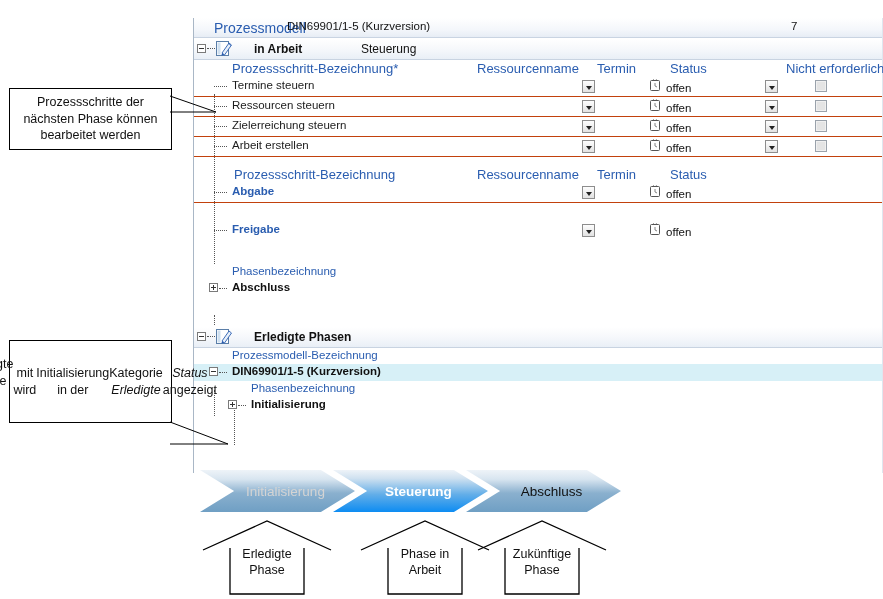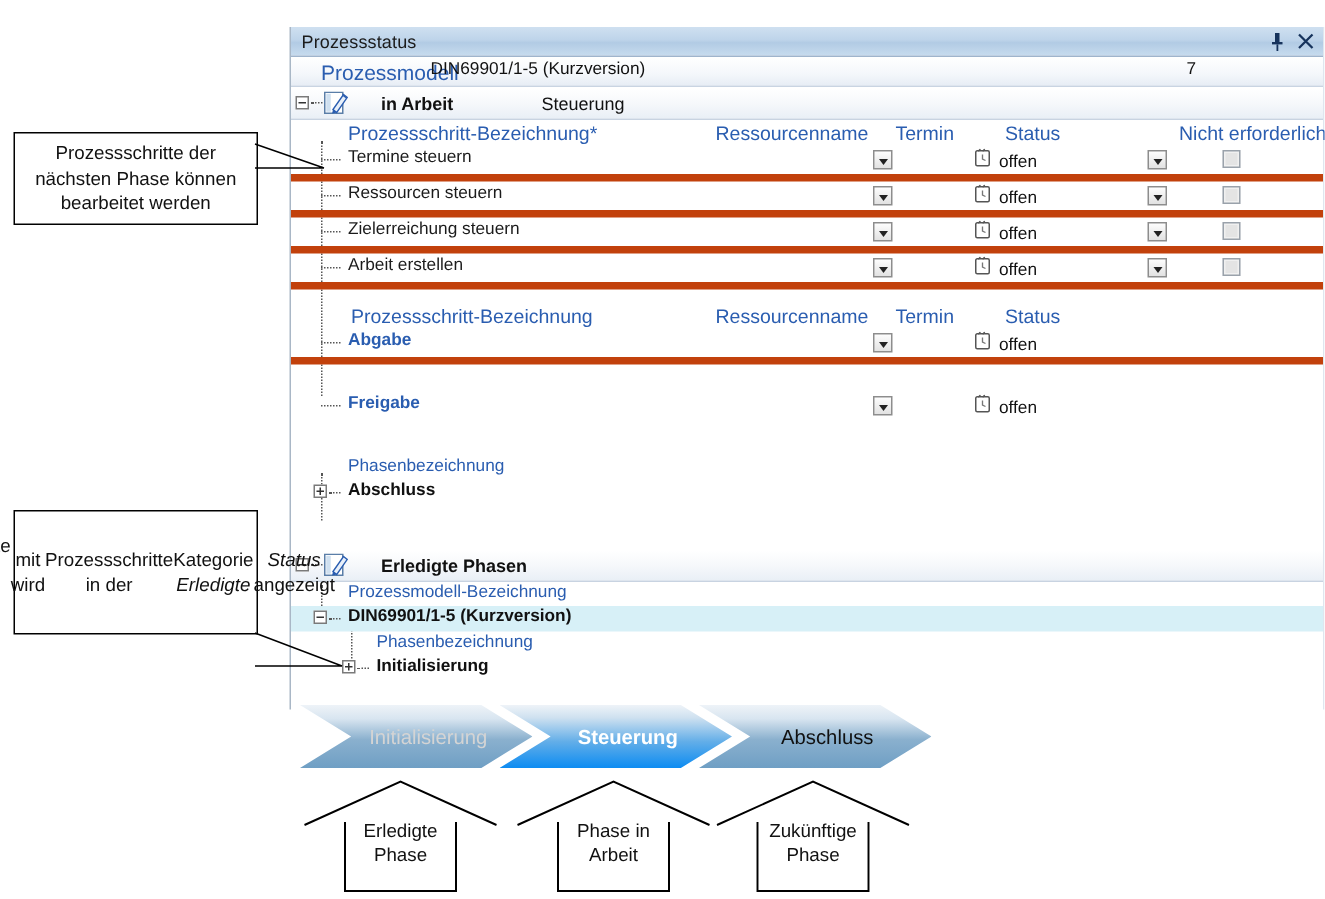--- a/index.html
+++ b/index.html
@@ -76,21 +76,21 @@
 
   
   .colhdr{position:relative;height:17px;}
   .colhdr span{position:absolute;top:1px;color:#2a5db0;font-size:13px;white-space:nowrap;}
   .c-name{left:38px;}
   .c-res{left:283px;}
   .c-term{left:403px;}
   .c-stat{left:476px;}
   .c-nicht{left:592px;}
 
-  .trow{position:relative;height:19px;border-bottom:5px solid #c2410c;}
+  .trow{position:relative;height:19px;border-bottom:1px solid #c2410c;}
   .trow.nolines{border-bottom:none;}
   .trow .tname{position:absolute;left:38px;top:2px;font-size:11.5px;white-space:nowrap;}
   .trow .tname.dark{color:#1b1b1b;}
   .trow .tname.link{color:#2a5db0;font-weight:bold;}
   .trow .tconn{
     position:absolute;left:20px;top:9px;width:13px;height:1px;border-top:1px dotted #555;
   }
 
   .ddbtn{
     position:absolute;width:13px;height:13px;top:3px;
@@ -155,37 +155,20 @@
     color:#111;line-height:1.3;
   }
   svg.leader{position:absolute;overflow:visible;}
   em{font-style:italic;}
 </style>
 </head>
 <body>
 
 <div id="panel">
 
-  <div id="titlebar">
-    <span class="title">Prozessstatus</span>
-    <span class="tbtns">
-      <span class="tbtn">
-        <svg width="9" height="12" viewBox="0 0 9 12">
-            <rect x="3" y="0" width="3" height="6" fill="#16335c"></rect>
-            <rect x="1" y="6" width="7" height="1.6" fill="#16335c"></rect>
-            <rect x="4" y="7.6" width="1.2" height="4.4" fill="#16335c"></rect>
-          </svg>
-      </span>
-      <span class="tbtn">
-        <svg width="11" height="11" viewBox="0 0 11 11">
-            <path d="M1,1 L10,10 M10,1 L1,10" stroke="#16335c" stroke-width="1.5" fill="none"></path>
-          </svg>
-      </span>
-    </span>
-  </div>
 
   <div id="modelrow">
     <span class="lbl">Prozessmodell</span>
     <span class="val">DIN69901/1-5 (Kurzversion)</span>
     <span class="num">7</span>
   </div>
 
   <div class="grouphdr">
     <span class="expbox"></span>
     <span class="dotline"></span>
@@ -398,38 +381,38 @@
 <div class="callout" style="left:9px;top:88px;width:163px;height:62px;">
   <span>Prozessschritte der nächsten Phase können bearbeitet werden</span>
 </div>
 <svg class="leader" style="left:170px;top:92px;width:70px;height:30px;">
   <path d="M0,4 L46,20 M0,20 L46,20" stroke="#000" stroke-width="1" fill="none"></path>
 </svg>
 
 <div class="callout" style="left:9px;top:340px;width:163px;height:83px;">
   <span>Erledigte Phase wird</span>
   <span>mit wird</span>
-  <span>Prozessschritte in der</span>
+  <span>Initialisierung in der</span>
   <span><span>Kategorie </span><em>Erledigte</em></span>
   <span><em>Status</em><span> angezeigt</span></span>
 </div>
 <svg class="leader" style="left:170px;top:418px;width:80px;height:34px;">
   <path d="M0,4 L58,26 M0,26 L58,26" stroke="#000" stroke-width="1" fill="none"></path>
 </svg>
 
 <div class="house" style="left:200px;top:518px;">
   <svg width="134" height="78" viewBox="0 0 134 78">
     <path d="M3,32 L67,3 L131,32 M30,30 L30,76 L104,76 L104,30" stroke="#000" stroke-width="1.3" fill="none"></path>
   </svg>
   <div class="hlabel">
     <span>Erledigte</span><br><span>Phase</span>
   </div>
 </div>
 
-<div class="house" style="left:342px;top:518px;">
+<div class="house" style="left:358px;top:518px;">
   <svg width="134" height="78" viewBox="0 0 134 78">
     <path d="M3,32 L67,3 L131,32 M30,30 L30,76 L104,76 L104,30" stroke="#000" stroke-width="1.3" fill="none"></path>
   </svg>
   <div class="hlabel">
     <span>Phase in</span><br><span>Arbeit</span>
   </div>
 </div>
 
 <div class="house" style="left:475px;top:518px;">
   <svg width="134" height="78" viewBox="0 0 134 78">

